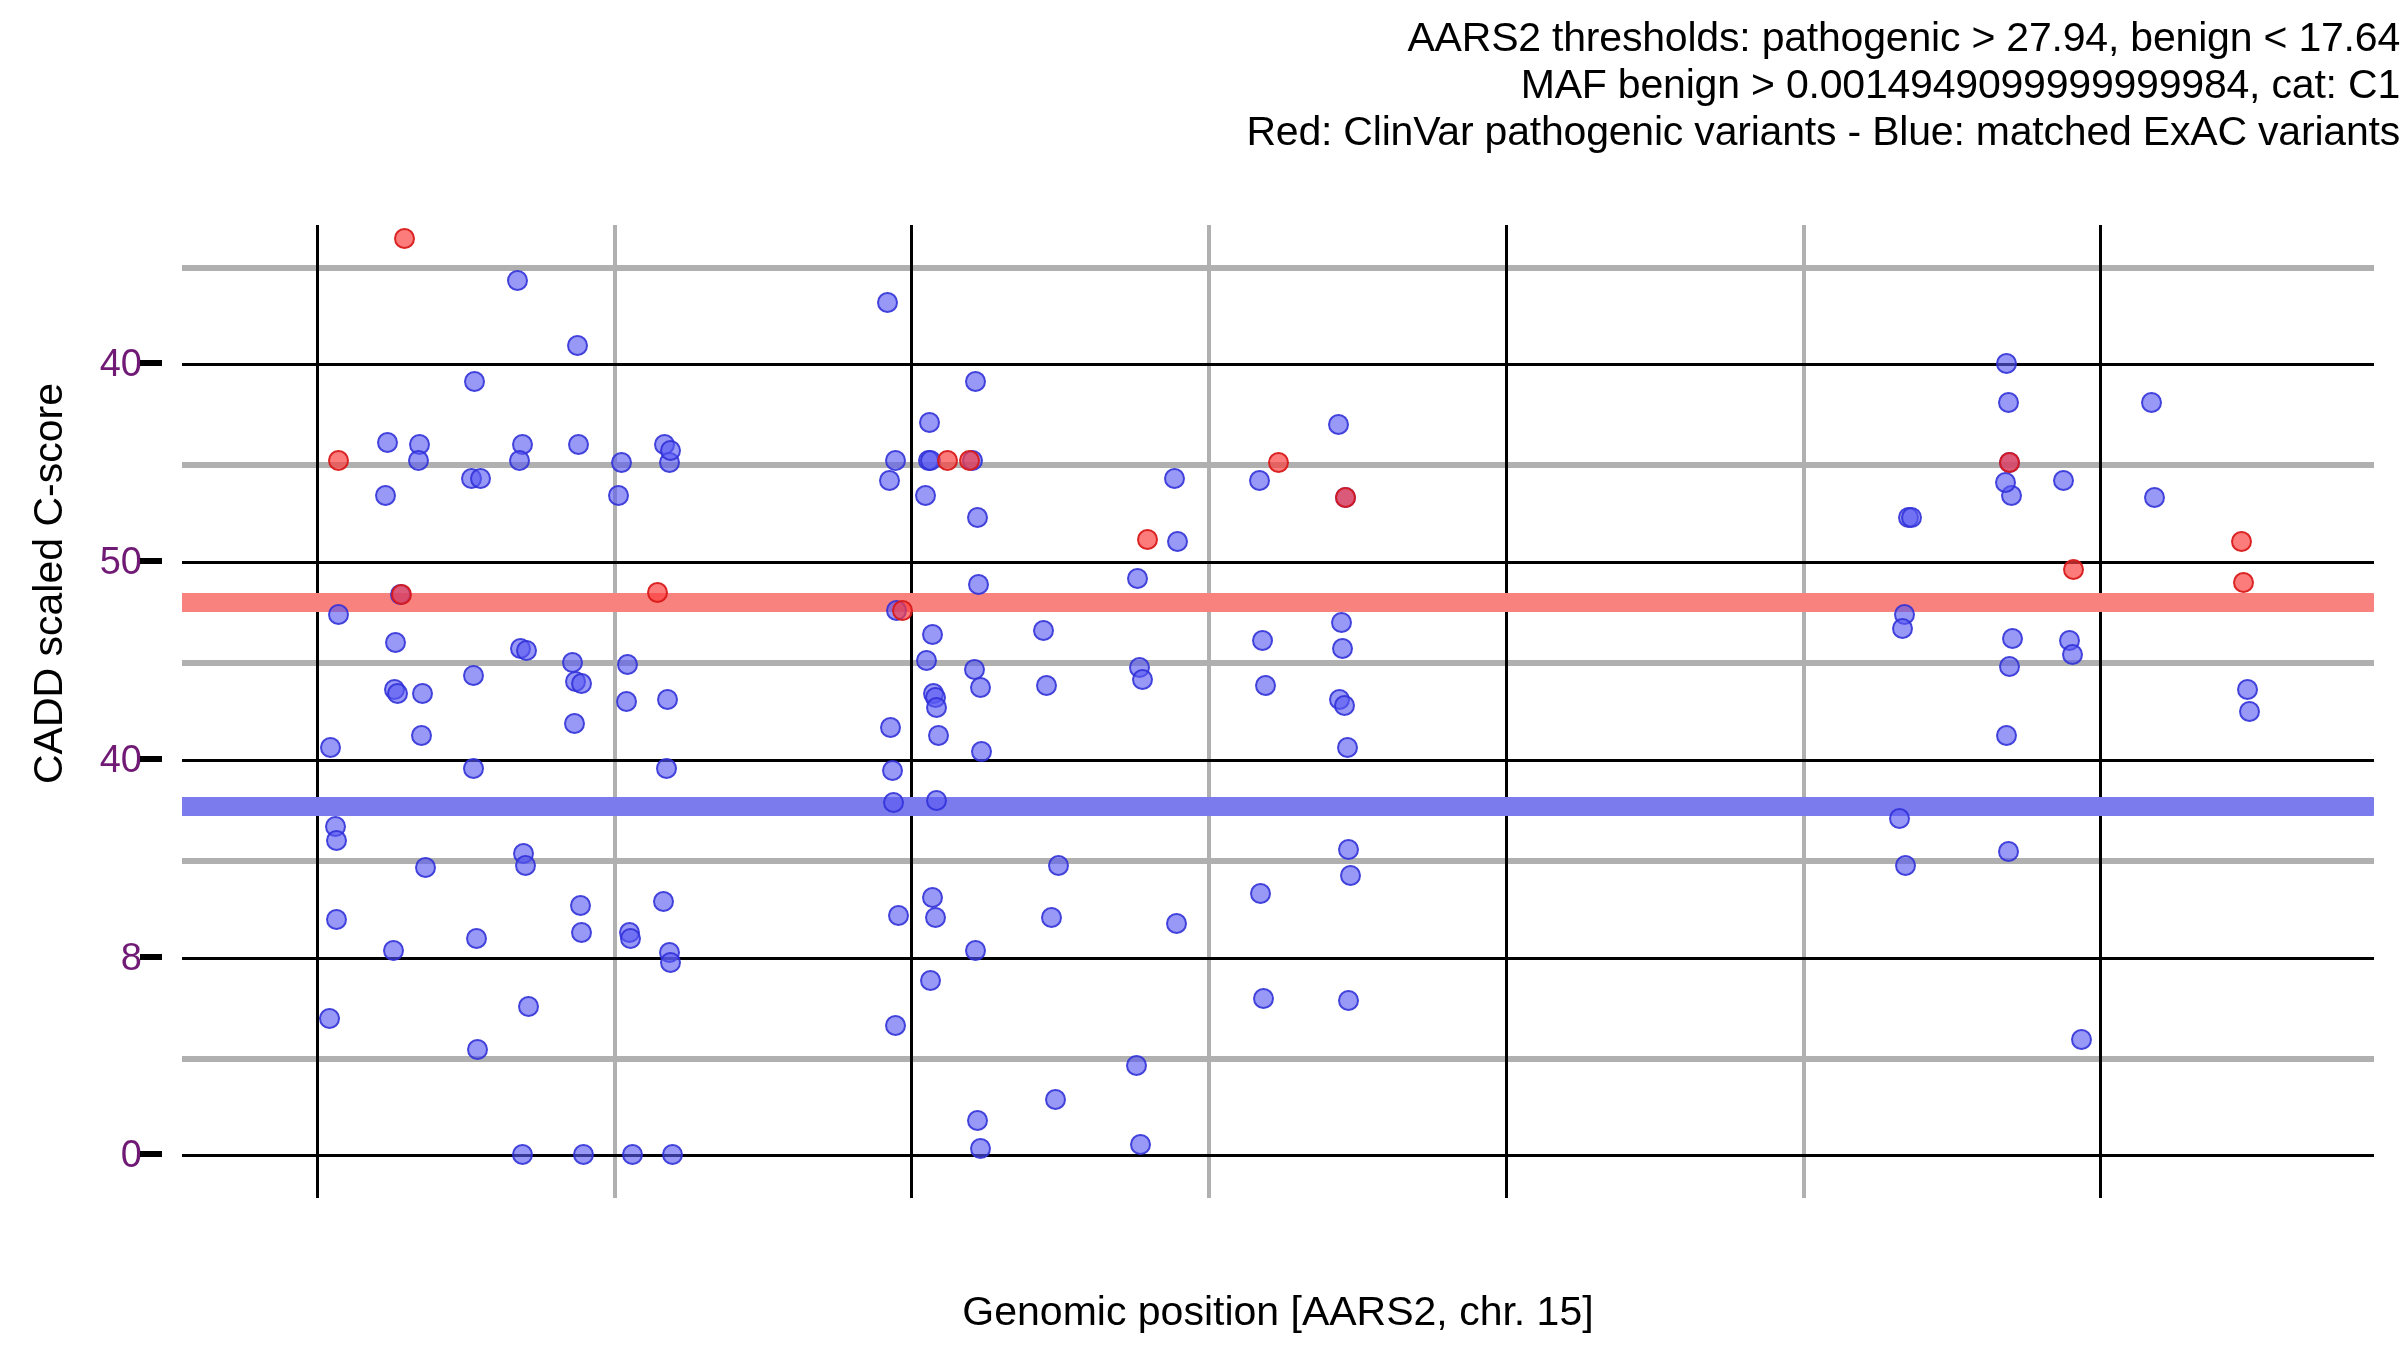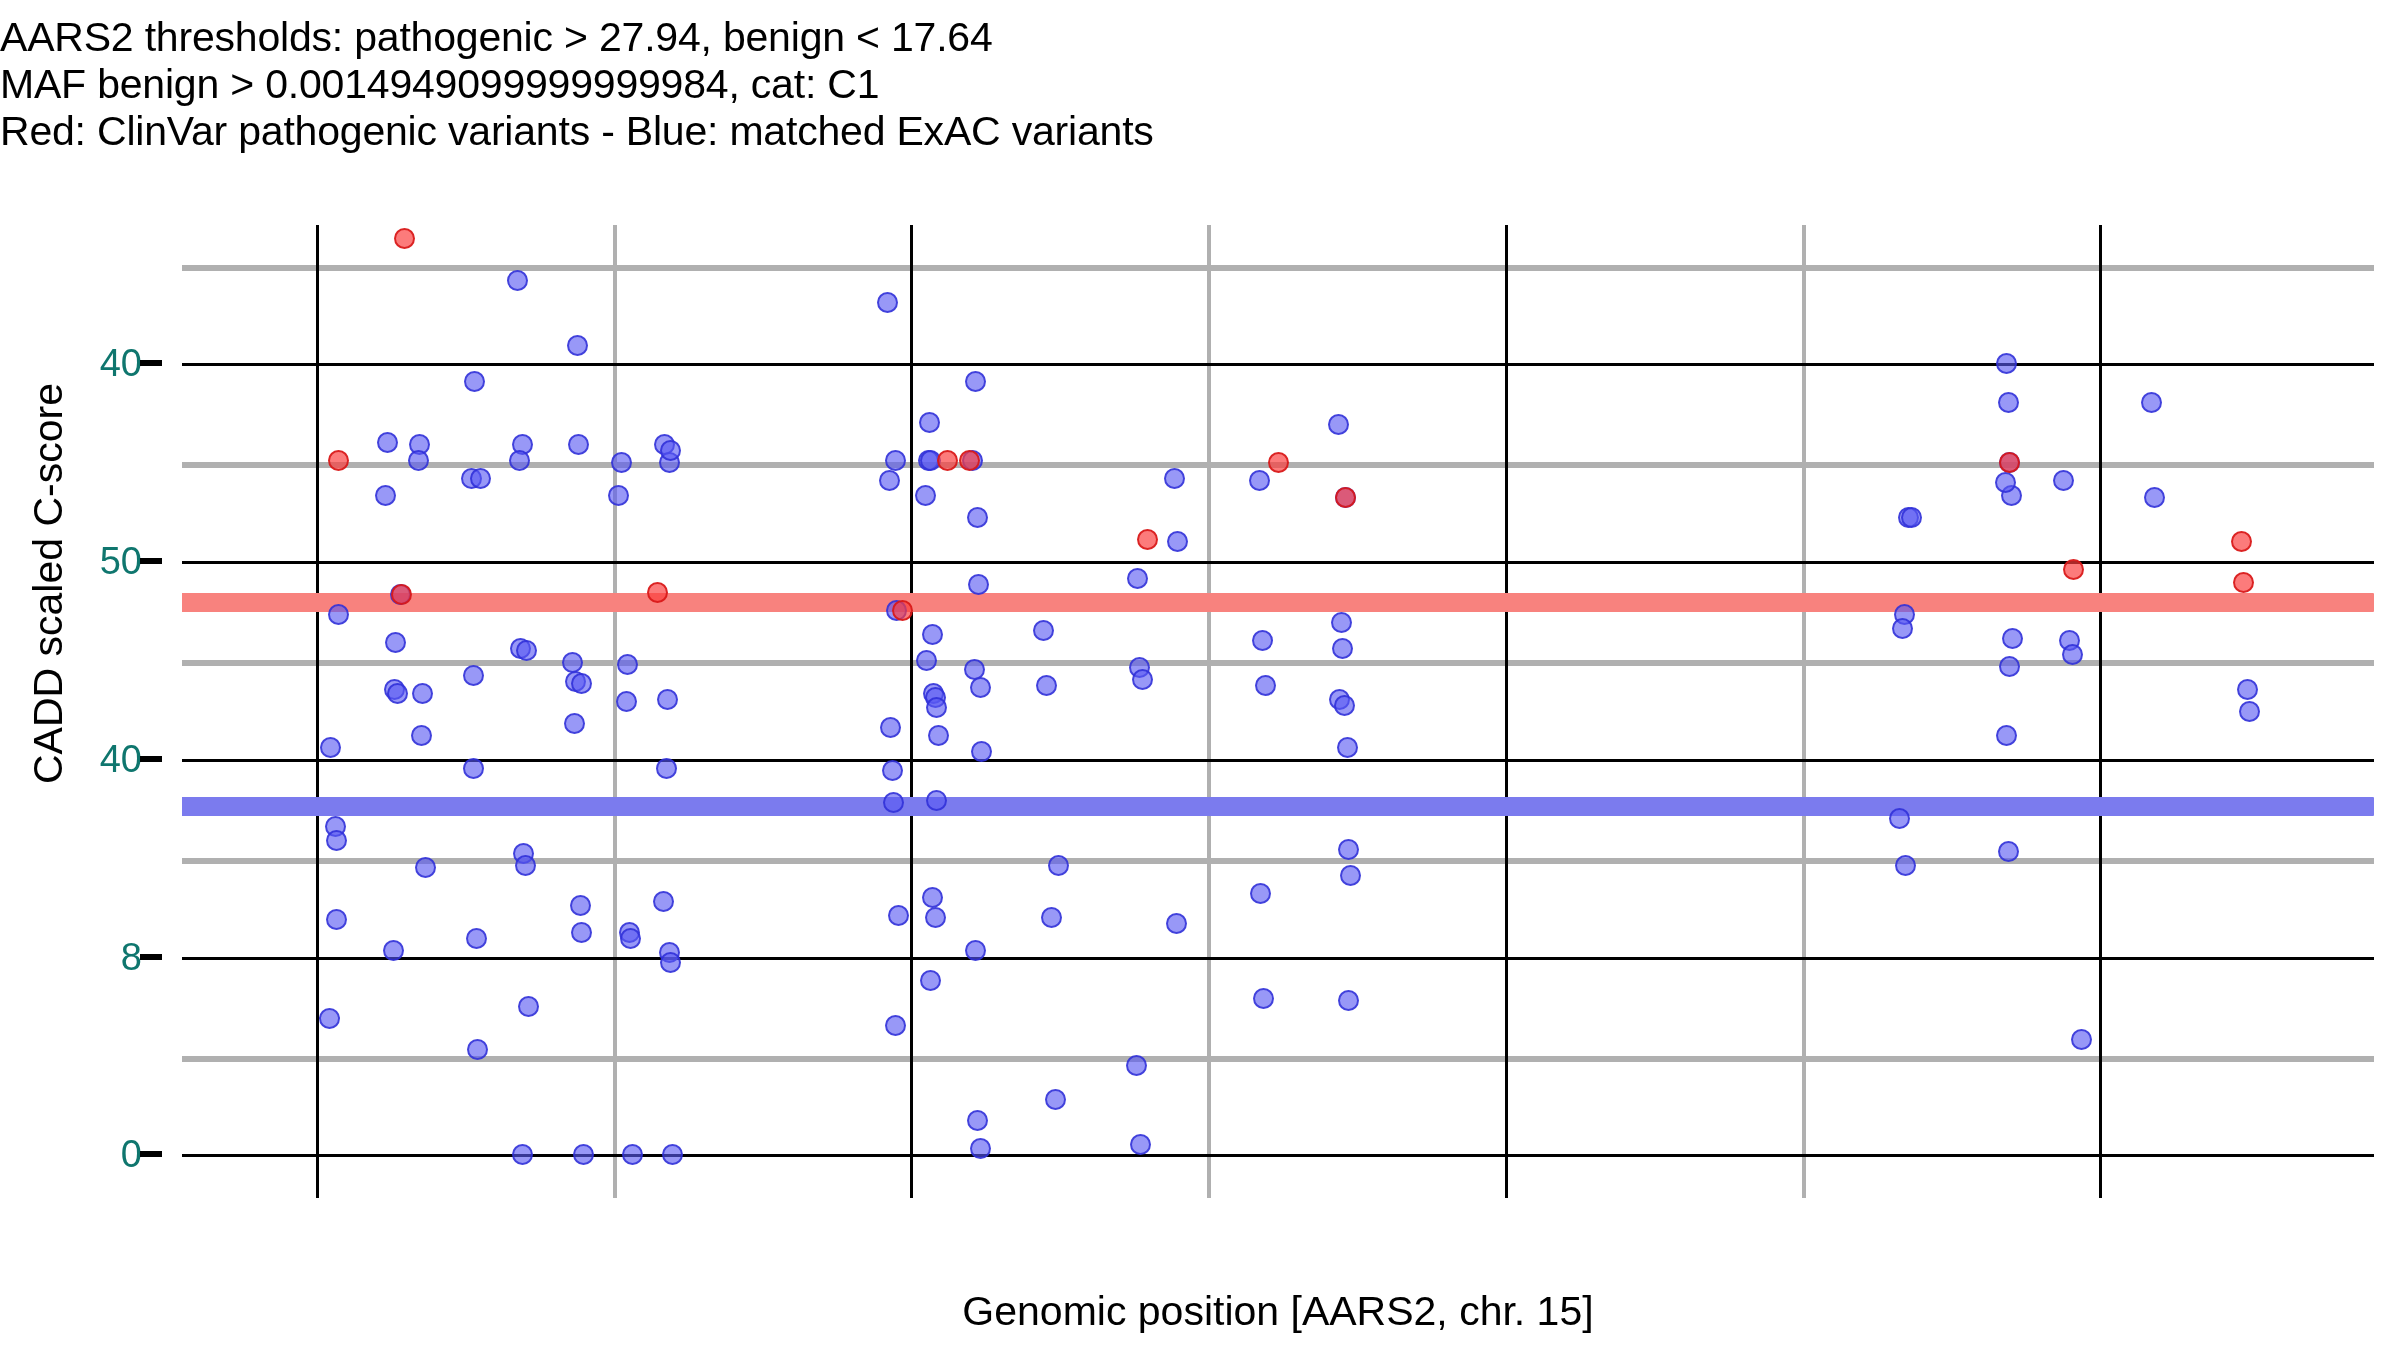--- a/index.html
+++ b/index.html
@@ -9,25 +9,26 @@
     font-family:"Liberation Sans", sans-serif;
     overflow:hidden;
     position:relative;
   }
   #figure{position:absolute;inset:0;}
 
   
   .title-block{
     position:absolute;
     left:0;right:0;top:14px;
-    text-align:left;
+    text-align:right;
     color:#000;
     font-size:41px;
     line-height:47px;
     letter-spacing:-0.2px;
+    padding-left:21px;
   }
   .title-line{display:block;white-space:nowrap;}
 
   
   
   #plot-area{
     position:absolute;
     left:182px;top:225px;
     width:2192px;height:973px;
   }
@@ -52,21 +53,21 @@
     margin-left:-10.5px;margin-top:-10.5px;
     border-radius:50%;
     box-sizing:border-box;
   }
   .pt.blue{background:rgba(88,88,242,0.62);border:2.5px solid rgba(44,44,214,0.80);}
   .pt.red{background:rgba(250,60,60,0.68);border:2.5px solid rgba(214,20,20,0.85);}
   .ylabels{position:absolute;left:0;top:225px;width:160px;height:973px;}
   .ylab{
     position:absolute;right:18px;
     transform:translateY(-50%);
-    font-size:38px;color:#0f766e;white-space:nowrap;
+    font-size:38px;color:#701a75;white-space:nowrap;
   }
 
   .xticks{position:absolute;left:182px;top:1198px;width:2192px;height:110px;}
   .xtick-mark{position:absolute;top:0;width:0;height:22px;border-left:5px solid #000;}
   .xlab{
     position:absolute;top:30px;
     transform:translateX(-50%);
     font-size:38px;color:#000;white-space:nowrap;
   }
 

